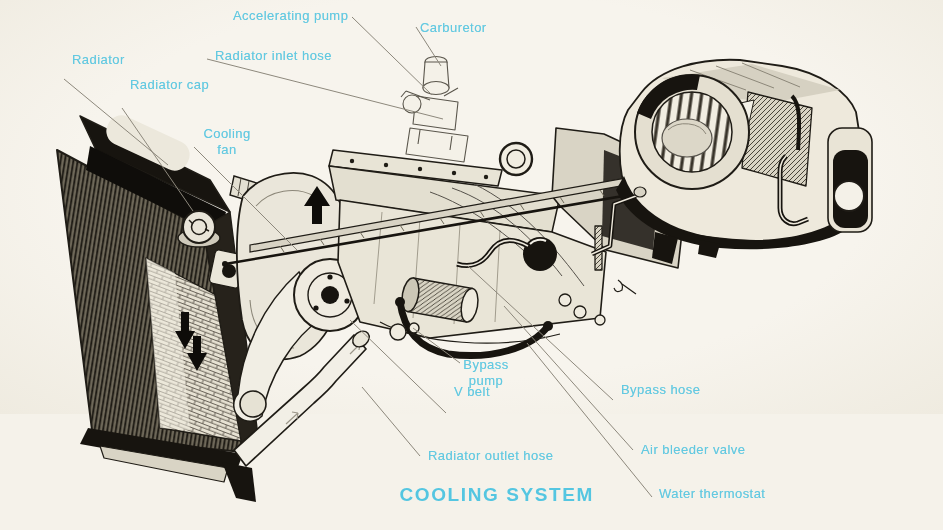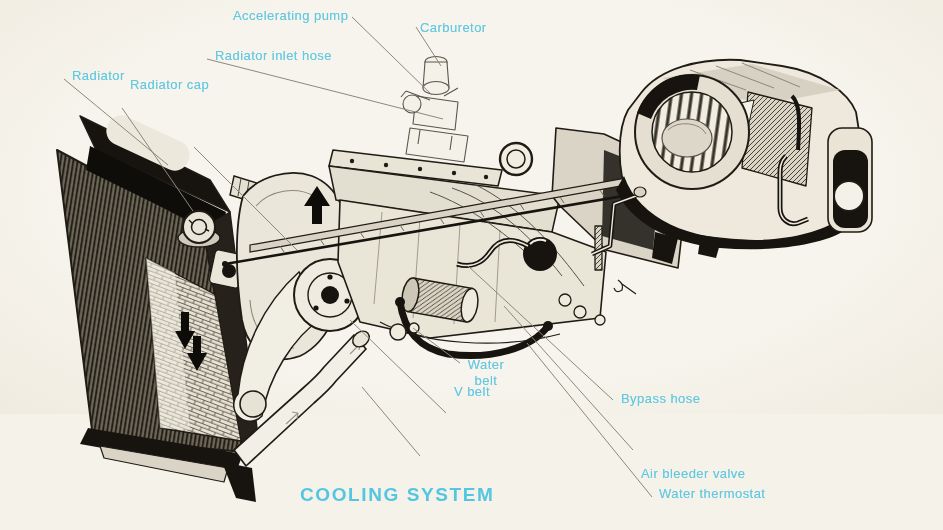--- a/index.html
+++ b/index.html
@@ -19,21 +19,21 @@
     letter-spacing:0.45px;
     color:#63c9e1;
     white-space:nowrap;
     line-height:1.25;
     text-shadow:0 0 0.5px rgba(99,201,225,.6);
   }
   .part-label.wrap{white-space:normal;text-align:center;}
   .diagram-title{
     position:absolute;
     left:300px;top:484px;width:294px;
-    text-align:left;
+    text-align:right;
     font-size:19px;font-weight:bold;
     letter-spacing:1.6px;
     color:#54c6e1;
   }
 </style>
 </head>
 <body>
 
 <div class="scene">
 
@@ -231,22 +231,24 @@
     <line x1="420" y1="456" x2="362" y2="387"></line>
     <line x1="613" y1="400" x2="468" y2="266"></line>
     <line x1="633" y1="450" x2="504" y2="306"></line>
     <line x1="652" y1="497" x2="527" y2="343"></line>
   </g>
 </svg>
 
   <div class="part-label" style="left:233px;top:8px">Accelerating pump</div>
   <div class="part-label" style="left:420px;top:20px">Carburetor</div>
   <div class="part-label" style="left:215px;top:48px">Radiator inlet hose</div>
-  <div class="part-label" style="left:72px;top:68px">Radiator</div>
+  <div class="part-label" style="left:72px;top:52px">Radiator</div>
   <div class="part-label" style="left:130px;top:77px">Radiator cap</div>
-  <div class="part-label wrap" style="left:462px;top:357px;width:48px">Water belt</div>
+  <div class="part-label wrap" style="left:196px;top:126px;width:62px">Cooling fan</div>
+  <div class="part-label wrap" style="left:462px;top:357px;width:48px">Bypass pump</div>
   <div class="part-label" style="left:454px;top:384px">V belt</div>
-  <div class="part-label" style="left:621px;top:391px">Bypass hose</div>
-  <div class="part-label" style="left:641px;top:466px">Air bleeder valve</div>
+  <div class="part-label" style="left:428px;top:448px">Radiator outlet hose</div>
+  <div class="part-label" style="left:621px;top:382px">Bypass hose</div>
+  <div class="part-label" style="left:641px;top:442px">Air bleeder valve</div>
   <div class="part-label" style="left:659px;top:486px">Water thermostat</div>
 
   <div class="diagram-title">COOLING SYSTEM</div>
 </div>
 
 </body></html>

